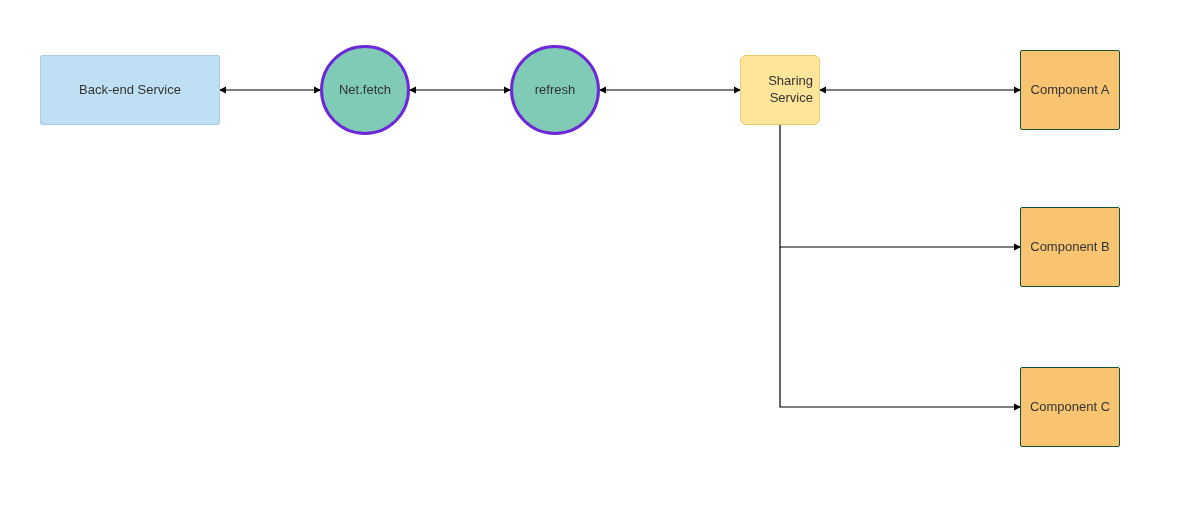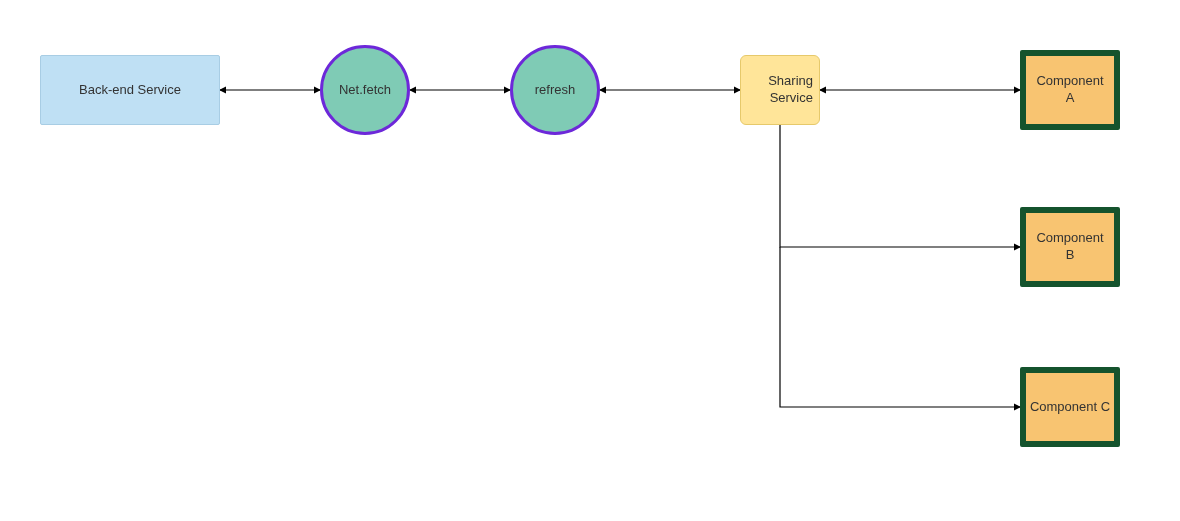--- a/index.html
+++ b/index.html
@@ -30,21 +30,21 @@
     text-align: center;
   }
   .rect-yellow {
     background: #ffe599;
     border: 1px solid #e6c96b;
     border-radius: 6px;
     text-align: right;
   }
   .rect-orange {
     background: #f8c471;
-    border: 6px solid #14532d;
+    border: 1px solid #14532d;
     border-radius: 2px;
   }
   .circle-teal {
     background: #7fcbb5;
     border: 3px solid #6d28d9;
     border-radius: 50%;
   }
   svg.connectors {
     position: absolute;
     top: 0;

